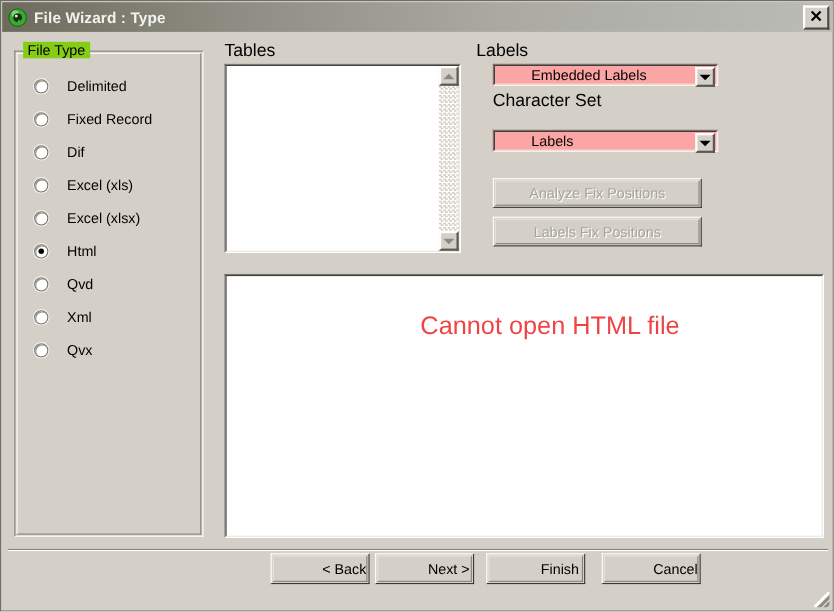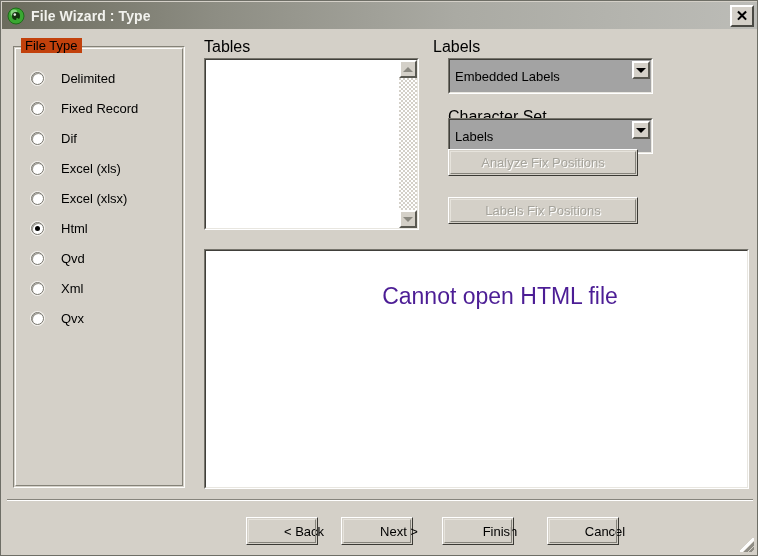--- a/index.html
+++ b/index.html
@@ -81,21 +81,21 @@
     left: 1px; top: 1px;
     right: 1px; bottom: 1px;
     border: 1px solid #fdfdfb;
     border-right-color: #848278;
     border-bottom-color: #848278;
     box-sizing: border-box;
   }
   .groupbox-title {
     position: absolute;
     left: 20px; top: 37px;
-    background: #c2410c;
+    background: #84cc16;
     padding: 0 4px;
     font-size: 13px;
     color: #000;
     line-height: 15px;
   }
 
   
   .radio-list {
     position: absolute;
     left: 30px; top: 62px;
@@ -167,21 +167,21 @@
   #preview-box {
     left: 203px; top: 248px;
     width: 545px; height: 240px;
   }
   .preview-text {
     position: absolute;
     top: 33px;
     left: 0; right: 0;
     text-align: center;
     font-size: 23px;
-    color: #4c1d95;
+    color: #ef4444;
     font-family: "Liberation Sans", sans-serif;
     margin-left: 47px;
   }
 
   
   .vscroll {
     position: absolute;
     right: 1px; top: 1px;
     width: 18px; bottom: 1px;
     background:
@@ -215,30 +215,31 @@
   .tri-down {
     width: 0; height: 0;
     border-left: 5px solid transparent;
     border-right: 5px solid transparent;
     border-top: 5px solid #8a8880;
   }
 
   
   .combo {
     position: absolute;
-    height: 36px;
-    background: #a3a3a3;
+    height: 20px;
+    background: #fca5a5;
     border-top: 1px solid #76746c;
     border-left: 1px solid #76746c;
     border-right: 1px solid #ffffff;
     border-bottom: 1px solid #ffffff;
     box-sizing: border-box;
     display: flex;
     align-items: center;
     cursor: default;
+    padding-left: 28px;
   }
   .combo::before {
     content: "";
     position: absolute;
     left: 0; top: 0; right: 0; bottom: 0;
     border-top: 1px solid #403f3a;
     border-left: 1px solid #403f3a;
     border-right: 1px solid #e8e6e0;
     border-bottom: 1px solid #e8e6e0;
     pointer-events: none;
@@ -299,35 +300,35 @@
     border-top: 1px solid #e6e3dc;
     border-left: 1px solid #e6e3dc;
     border-right: 1px solid #85837b;
     border-bottom: 1px solid #85837b;
     pointer-events: none;
   }
   .btn.disabled {
     color: #a6a49c;
     text-shadow: 1px 1px 0 #ffffff;
   }
-  #analyze-btn { left: 447px; top: 148px; width: 190px; height: 27px; }
+  #analyze-btn { left: 447px; top: 161px; width: 190px; height: 27px; }
   #clearfix-btn { left: 447px; top: 196px; width: 190px; height: 27px; }
 
   
   .separator {
     position: absolute;
     left: 6px; top: 498px;
     width: 746px; height: 2px;
     border-top: 1px solid #86847c;
     border-bottom: 1px solid #ffffff;
     box-sizing: border-box;
   }
   .footer-btn {
-    top: 516px;
-    width: 72px;
+    top: 502px;
+    width: 90px;
     height: 28px;
     padding-left: 44px;
   }
   #back-btn   { left: 245px; }
   #next-btn   { left: 340px; }
   #finish-btn { left: 441px; }
   #cancel-btn { left: 546px; }
   #help-btn   { left: 653px; }
 
   
@@ -420,21 +421,21 @@
   </div>
 
   <div class="field-label" style="left:432px; top:37px;text-align:center;">Labels</div>
   <div class="combo" id="labels-combo">
     <span class="combo-value">Embedded Labels</span>
     <span class="combo-arrow">
         <span class="tri"></span>
       </span>
   </div>
 
-  <div class="field-label" style="left:447px; top:107px;text-align:center;">Character Set</div>
+  <div class="field-label" style="left:447px; top:82px;text-align:center;">Character Set</div>
   <div class="combo" id="charset-combo">
     <span class="combo-value">Labels</span>
     <span class="combo-arrow">
         <span class="tri"></span>
       </span>
   </div>
 
   <div class="btn disabled" id="analyze-btn">Analyze Fix Positions</div>
   <div class="btn disabled" id="clearfix-btn">Labels Fix Positions</div>
 

